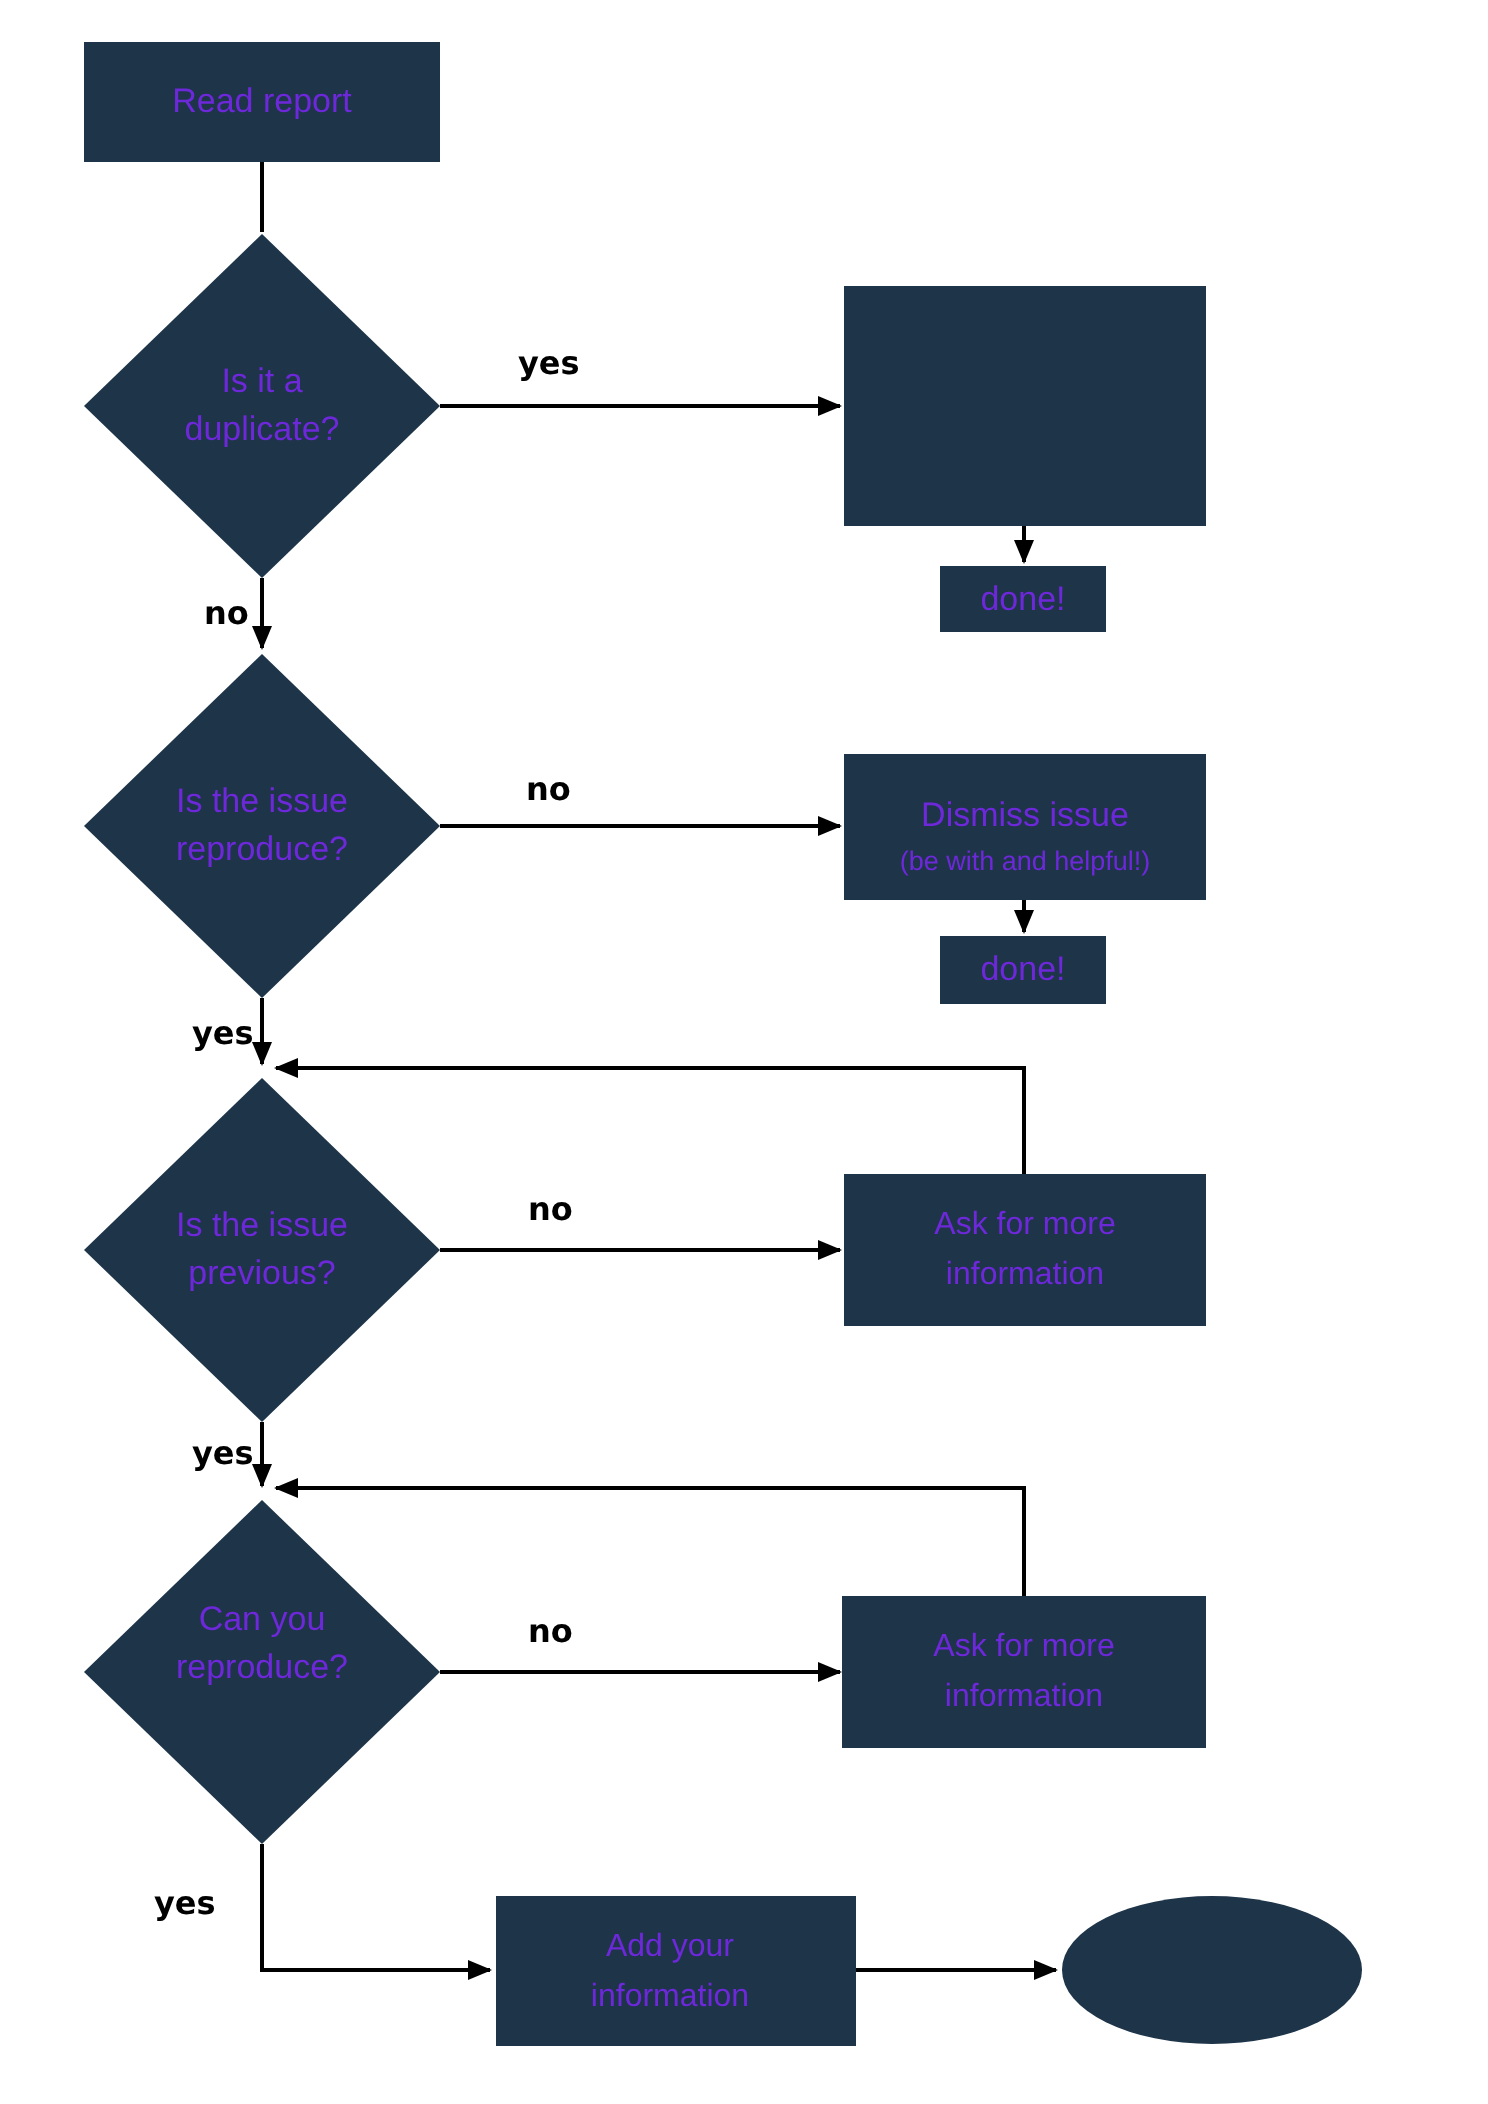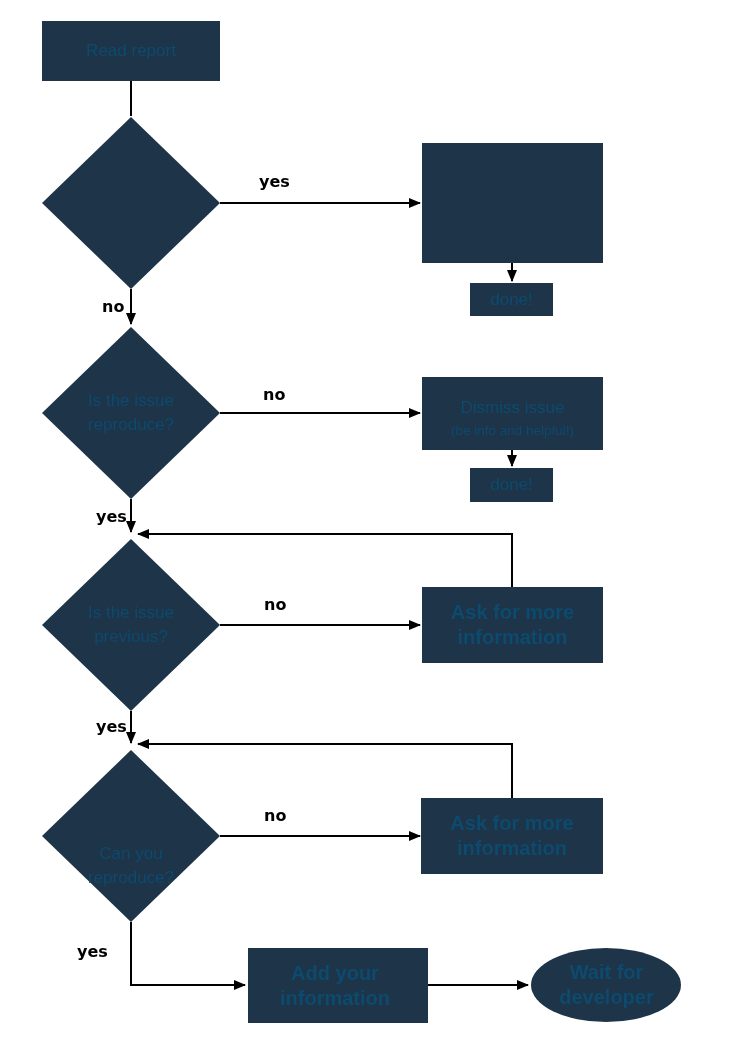--- a/index.html
+++ b/index.html
@@ -10,26 +10,26 @@
     font-family:"Liberation Sans", sans-serif;
     overflow:hidden;
   }
   .canvas svg{position:absolute;left:0;top:0;}
   .conn{stroke:#000000;stroke-width:2;fill:none;}
   .node-label{
     position:absolute;
     display:flex;flex-direction:column;
     align-items:center;justify-content:center;
     text-align:center;
-    color:#0c4a6e;
+    color:#6d28d9;
     font-size:17px;line-height:24px;
     pointer-events:none;
   }
   .node-label .note{font-size:13.5px;line-height:22px;}
-  .ask-label{font-size:20px;line-height:25px;font-weight:bold;}
+  .ask-label{font-size:16px;line-height:25px;}
   .edge-label{
     position:absolute;
     color:#000000;
     font-family:"DejaVu Sans", sans-serif;
     font-weight:bold;
     font-size:16px;line-height:19px;
     pointer-events:none;
     text-align:center;
   }
 </style>
@@ -72,69 +72,69 @@
     <polygon points="131,750 220,836 131,922 42,836" fill="#1e3449"></polygon>
     <rect x="421" y="798" width="182" height="76" fill="#1e3449"></rect>
     <rect x="248" y="948" width="180" height="75" fill="#1e3449"></rect>
     <ellipse cx="606" cy="985" rx="75" ry="37" fill="#1e3449"></ellipse>
   </svg>
 
   <div class="node-label" style="left:42px;top:21px;width:178px;height:60px">
     <span>Read report</span>
   </div>
 
+  <div class="node-label" style="left:42px;top:117px;width:178px;height:172px">
+    <span>Is it a</span>
+    <span>duplicate?</span>
+  </div>
 
 
   <div class="node-label" style="left:470px;top:283px;width:83px;height:33px">
     <span>done!</span>
   </div>
 
   <div class="node-label" style="left:42px;top:327px;width:178px;height:172px">
     <span>Is the issue</span>
     <span>reproduce?</span>
   </div>
 
   <div class="node-label" style="left:422px;top:377px;width:181px;height:84px">
     <span>Dismiss issue</span>
-    <span class="note">(be info and helpful!)</span>
+    <span class="note">(be with and helpful!)</span>
   </div>
 
   <div class="node-label" style="left:470px;top:468px;width:83px;height:34px">
     <span>done!</span>
   </div>
 
   <div class="node-label" style="left:42px;top:539px;width:178px;height:172px">
     <span>Is the issue</span>
     <span>previous?</span>
   </div>
 
   <div class="node-label ask-label" style="left:422px;top:587px;width:181px;height:76px">
     <span>Ask for more</span>
     <span>information</span>
   </div>
 
-  <div class="node-label" style="left:42px;top:780px;width:178px;height:172px">
+  <div class="node-label" style="left:42px;top:736px;width:178px;height:172px">
     <span>Can you</span>
     <span>reproduce?</span>
   </div>
 
   <div class="node-label ask-label" style="left:421px;top:798px;width:182px;height:76px">
     <span>Ask for more</span>
     <span>information</span>
   </div>
 
   <div class="node-label ask-label" style="left:245px;top:948px;width:180px;height:75px">
     <span>Add your</span>
     <span>information</span>
   </div>
 
-  <div class="node-label ask-label" style="left:531px;top:948px;width:151px;height:74px">
-    <span>Wait for</span>
-    <span>developer</span>
-  </div>
 
   <div class="edge-label" style="left:259px;top:172px">yes</div>
   <div class="edge-label" style="left:102px;top:297px">no</div>
   <div class="edge-label" style="left:263px;top:385px">no</div>
   <div class="edge-label" style="left:96px;top:507px">yes</div>
   <div class="edge-label" style="left:264px;top:595px">no</div>
   <div class="edge-label" style="left:96px;top:717px">yes</div>
   <div class="edge-label" style="left:264px;top:806px">no</div>
   <div class="edge-label" style="left:77px;top:942px">yes</div>
 

